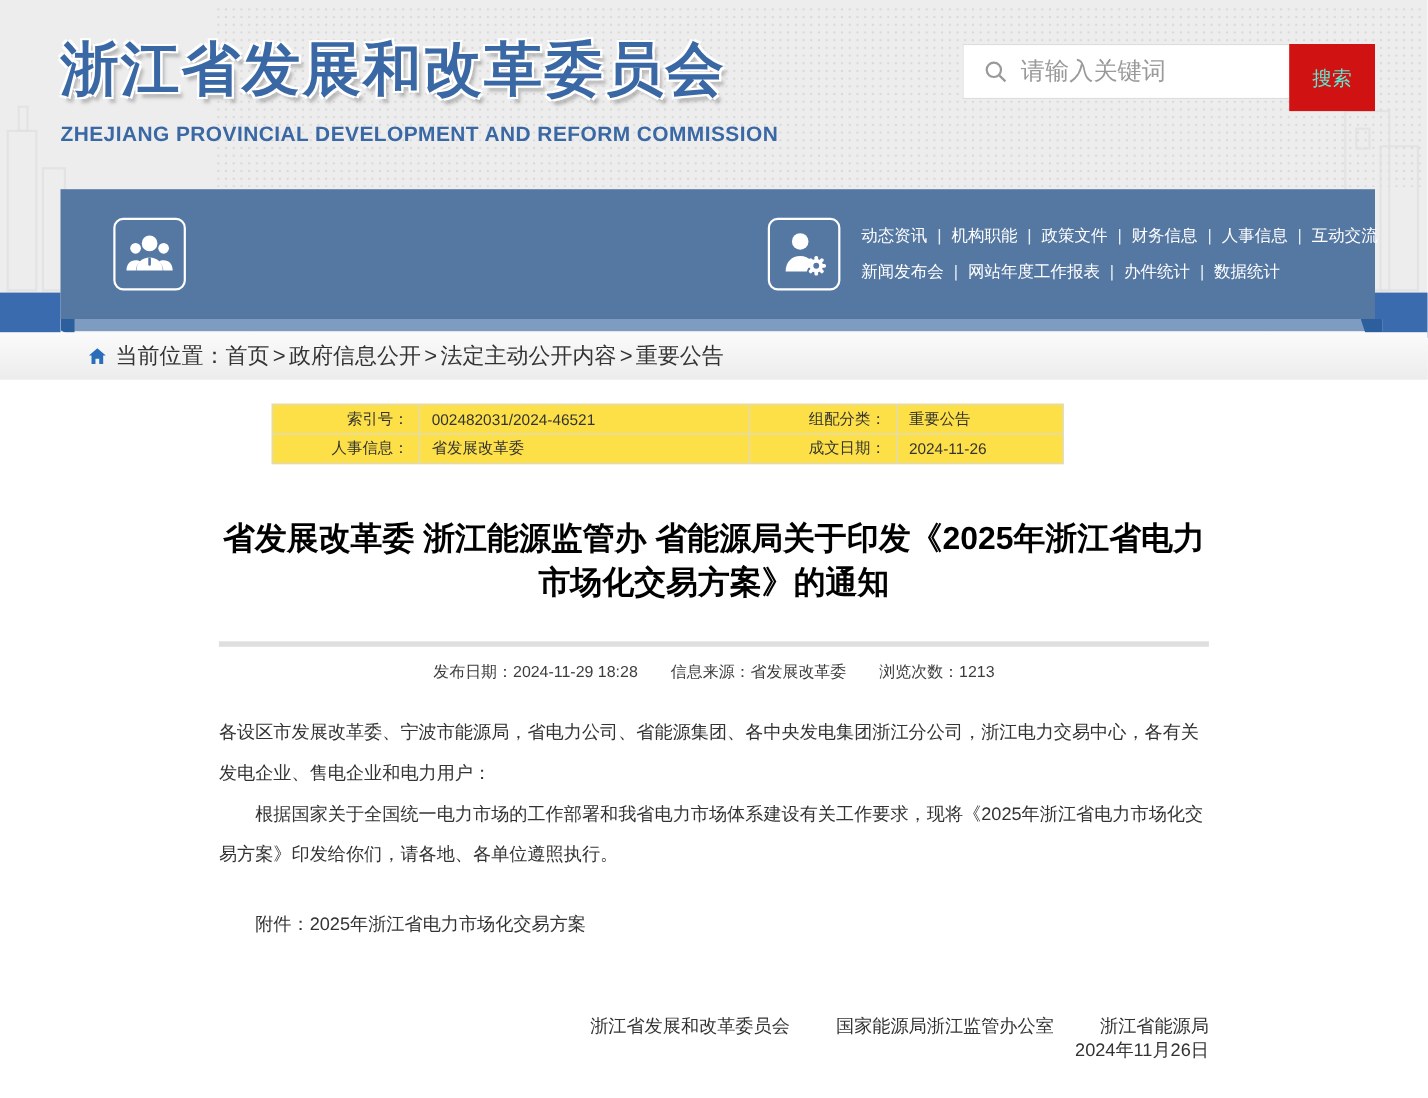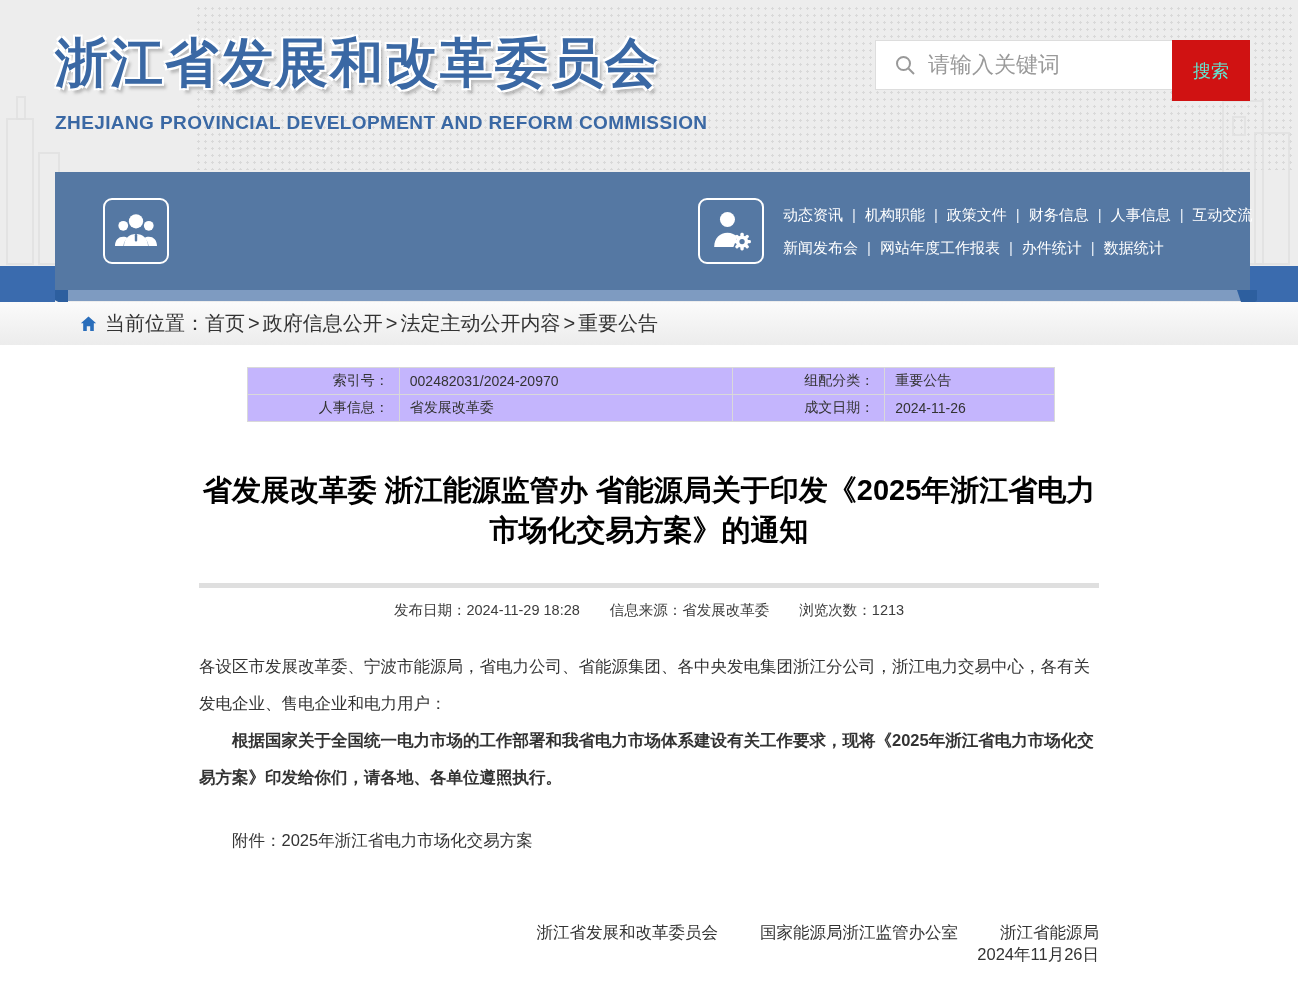--- a/index.html
+++ b/index.html
@@ -52,34 +52,34 @@
   .nlink + .nlink::before { content:"|"; margin:0 9px; color:#e8eef6; }
   
   .crumb-bar { position:absolute; left:0; top:302px; width:1298px; height:43px;
                background:linear-gradient(180deg,#fbfbfb,#ececec); }
   .crumb { position:absolute; left:80px; top:302px; height:43px; display:flex; align-items:center;
            font-size:20px; color:#333; }
   .crumb svg { margin-right:8px; }
   .citem { cursor:pointer; }
   .citem + .citem::before { content:">"; margin:0 3px; color:#333; cursor:default; }
   
-  .doc-table { position:absolute; left:247px; top:367px; width:808px; border-collapse:collapse; background:#c4b5fd;
+  .doc-table { position:absolute; left:247px; top:367px; width:720px; border-collapse:collapse; background:#fde047;
                font-size:14px; color:#333; }
   .doc-table td { border:1px solid #d9d9d9; height:27px; padding:0 10px; }
   .doc-table td.lab { text-align:right; width:152px; }
   .doc-table td.v1 { width:334px; } .doc-table td.v2 { width:170px; }
   
   .art-title { position:absolute; left:199px; top:470px; width:900px; text-align:center;
                font-size:29px; font-weight:bold; color:#000; line-height:40px; }
   .divider { position:absolute; left:199px; top:583px; width:900px; height:5px; background:#dfdfdf; }
   .meta { position:absolute; left:199px; top:601px; width:900px; text-align:center;
           font-size:14.5px; color:#3c3c3c; }
   .meta .mitem { margin:0 13px; white-space:nowrap; }
   .body-txt { position:absolute; left:199px; top:648px; width:902px; font-size:16.5px; color:#333; line-height:37px; }
-  .body-txt p.ind { text-indent:2em;font-weight:bold; }
+  .body-txt p.ind { text-indent:2em; }
   .attach { margin-top:26px; text-indent:2em; }
   .attach a { color:#333; text-decoration:none; cursor:pointer; }
   .sign { position:absolute; left:199px; top:922px; width:900px; font-size:16.5px; color:#333; }
   .sign-row { display:flex; justify-content:flex-end; gap:42px; }
   .sign-date { text-align:right; margin-top:0; }
 </style>
 </head>
 <body>
 
 <div class="page">
@@ -166,21 +166,21 @@
       <span class="citem">首页</span>
       <span class="citem">政府信息公开</span>
       <span class="citem">法定主动公开内容</span>
       <span class="citem">重要公告</span>
   </div>
 
   <table class="doc-table">
     <tbody>
         <tr>
       <td class="lab">索引号：</td>
-      <td class="v1">002482031/2024-20970</td>
+      <td class="v1">002482031/2024-46521</td>
       <td class="lab">组配分类：</td>
       <td class="v2">重要公告</td>
     </tr>
     <tr>
       <td class="lab">人事信息：</td>
       <td class="v1">省发展改革委</td>
       <td class="lab">成文日期：</td>
       <td class="v2">2024-11-26</td>
     </tr>
   </tbody>

